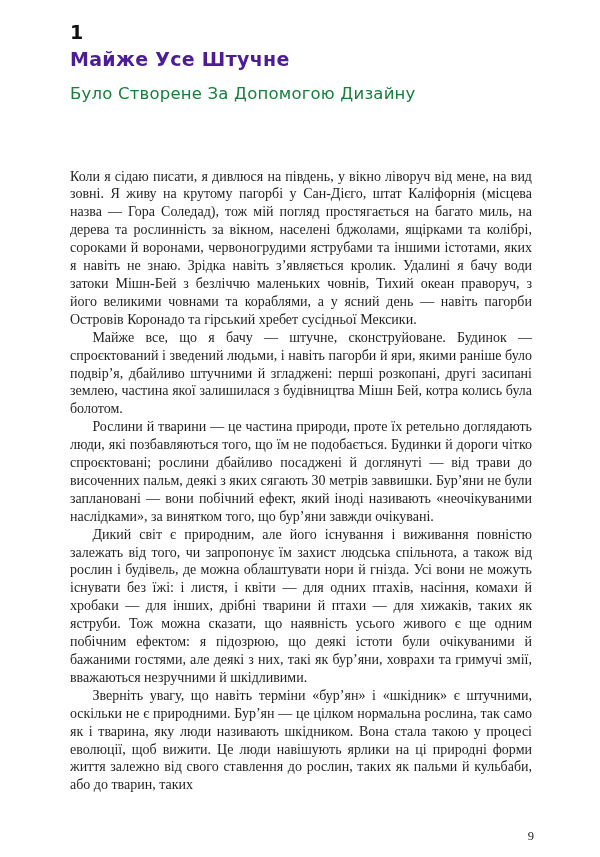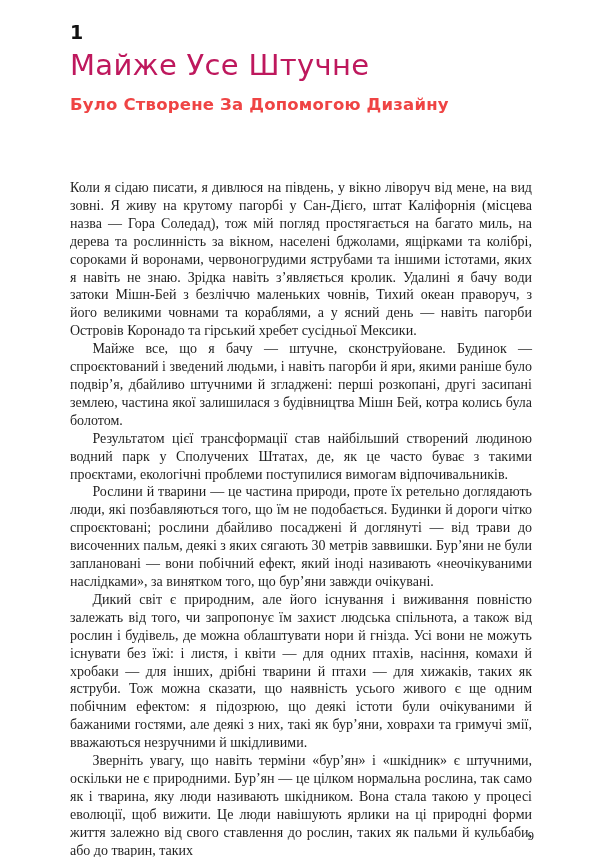--- a/index.html
+++ b/index.html
@@ -28,33 +28,33 @@
   .chapter-number {
     font-family: "DejaVu Sans", sans-serif;
     font-weight: 700;
     font-size: 19px;
     color: #111111;
     line-height: 1.1;
   }
 
   .chapter-title {
     font-family: "DejaVu Sans", sans-serif;
-    font-weight: 400;
-    font-size: 29px;
+    font-weight: 700;
+    font-size: 19px;
     letter-spacing: 0.3px;
-    color: #be185d;
+    color: #4c1d95;
     line-height: 1.15;
     margin-top: 6px;
   }
 
   .chapter-subtitle {
     font-family: "DejaVu Sans", sans-serif;
-    font-weight: 700;
+    font-weight: 400;
     font-size: 16.5px;
-    color: #ef4444;
+    color: #15803d;
     letter-spacing: 0.2px;
     line-height: 1.2;
     margin-top: 13px;
   }
 
   .body-text {
     margin-top: 64px;
     font-size: 14px;
     line-height: 1.28;
     text-align: justify;
@@ -87,21 +87,20 @@
 
     <header>
       <div class="chapter-number">1</div>
       <h1 class="chapter-title">Майже Усе Штучне</h1>
       <h2 class="chapter-subtitle">Було Створене За Допомогою Дизайну</h2>
     </header>
 
     <main class="body-text">
       <p class="no-indent">Коли я сідаю писати, я дивлюся на південь, у вікно ліворуч від мене, на вид зовні. Я живу на крутому пагорбі у Сан-Дієго, штат Каліфорнія (місцева назва — Гора Соледад), тож мій погляд простягається на багато миль, на дерева та рослинність за вікном, населені бджолами, ящірками та колібрі, сороками й воронами, червоногрудими яструбами та іншими істотами, яких я навіть не знаю. Зрідка навіть з’являється кролик. Удалині я бачу води затоки Мішн-Бей з безліччю маленьких човнів, Тихий океан праворуч, з його великими човнами та кораблями, а у ясний день — навіть пагорби Островів Коронадо та гірський хребет сусідньої Мексики.</p>
       <p>Майже все, що я бачу — штучне, сконструйоване. Будинок — спроєктований і зведений людьми, і навіть пагорби й яри, якими раніше було подвір’я, дбайливо штучними й згладжені: перші розкопані, другі засипані землею, частина якої залишилася з будівництва Мішн Бей, котра колись була болотом.</p>
-      <p>Результатом цієї трансформації став найбільший створений людиною водний парк у Сполучених Штатах, де, як це часто буває з такими проєктами, екологічні проблеми поступилися вимогам відпочивальників.</p>
       <p>Рослини й тварини — це частина природи, проте їх ретельно доглядають люди, які позбавляються того, що їм не подобається. Будинки й дороги чітко спроєктовані; рослини дбайливо посаджені й доглянуті — від трави до височенних пальм, деякі з яких сягають 30 метрів заввишки. Бур’яни не були заплановані — вони побічний ефект, який іноді називають «неочікуваними наслідками», за винятком того, що бур’яни завжди очікувані.</p>
       <p>Дикий світ є природним, але його існування і виживання повністю залежать від того, чи запропонує їм захист людська спільнота, а також від рослин і будівель, де можна облаштувати нори й гнізда. Усі вони не можуть існувати без їжі: і листя, і квіти — для одних птахів, насіння, комахи й хробаки — для інших, дрібні тварини й птахи — для хижаків, таких як яструби. Тож можна сказати, що наявність усього живого є ще одним побічним ефектом: я підозрюю, що деякі істоти були очікуваними й бажаними гостями, але деякі з них, такі як бур’яни, ховрахи та гримучі змії, вважаються незручними й шкідливими.</p>
       <p>Зверніть увагу, що навіть терміни «бур’ян» і «шкідник» є штучними, оскільки не є природними. Бур’ян — це цілком нормальна рослина, так само як і тварина, яку люди називають шкідником. Вона стала такою у процесі еволюції, щоб вижити. Це люди навішують ярлики на ці природні форми життя залежно від свого ставлення до рослин, таких як пальми й кульбаби, або до тварин, таких</p>
     </main>
 
   </div>
 
   <footer>
     <div class="page-number">9</div>
   </footer>

